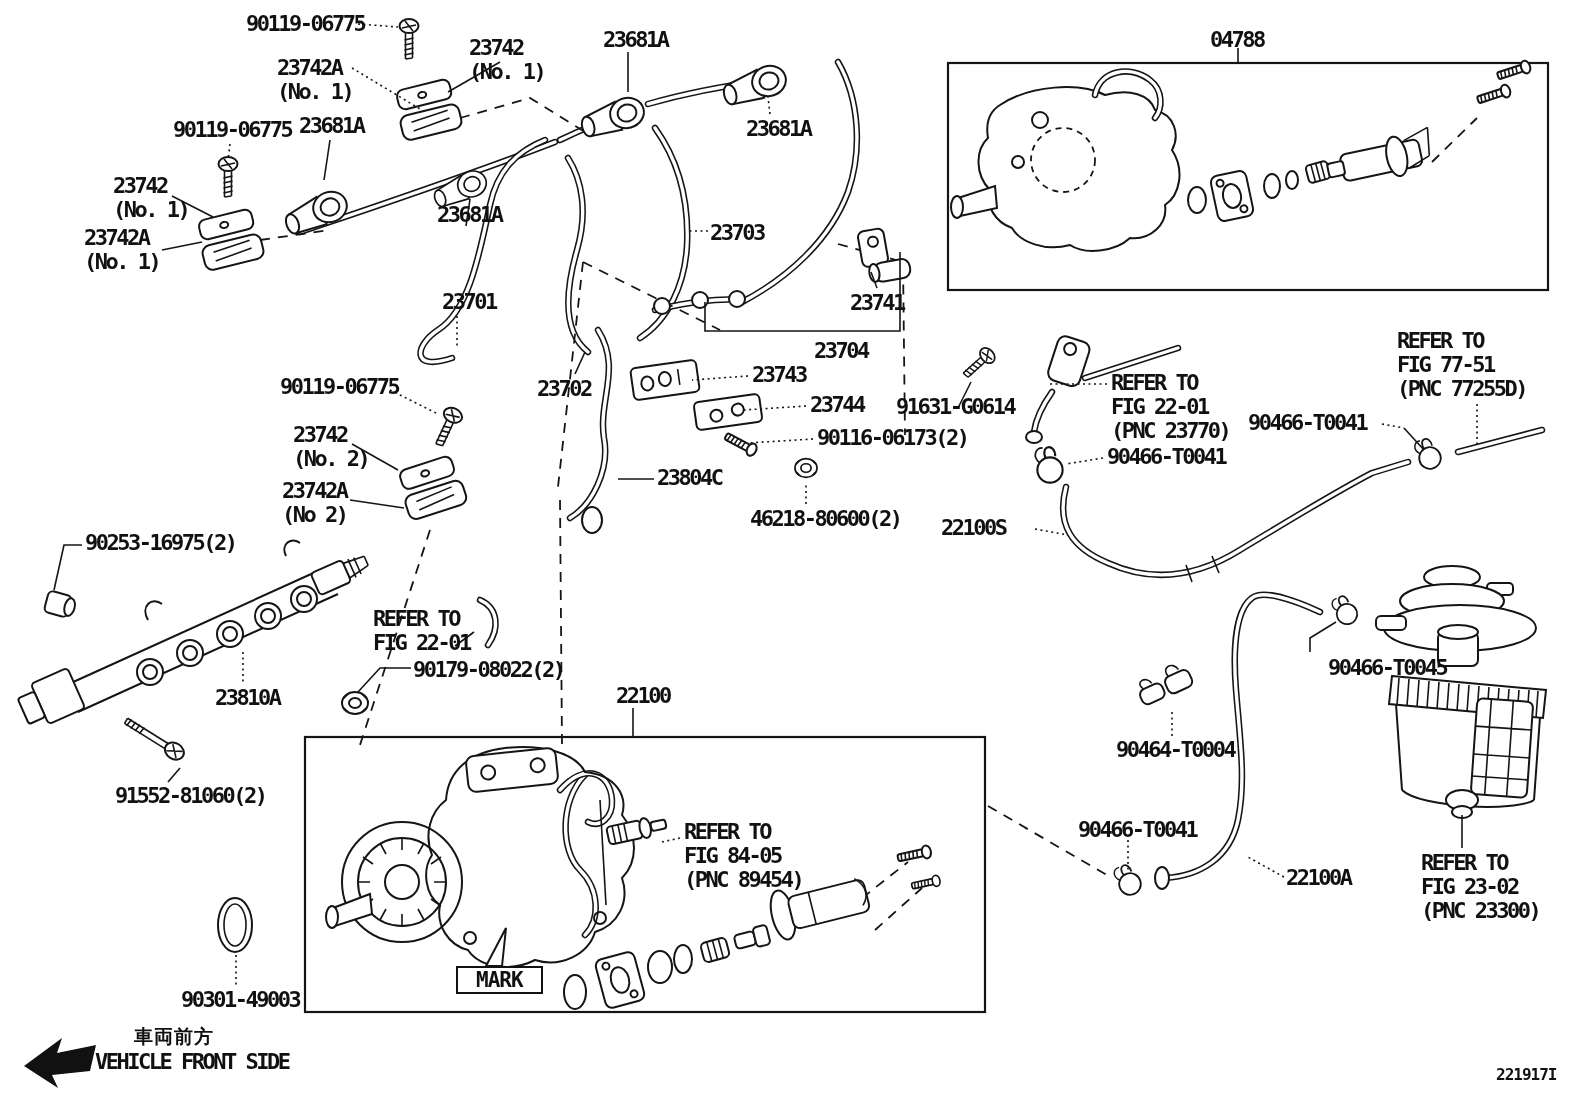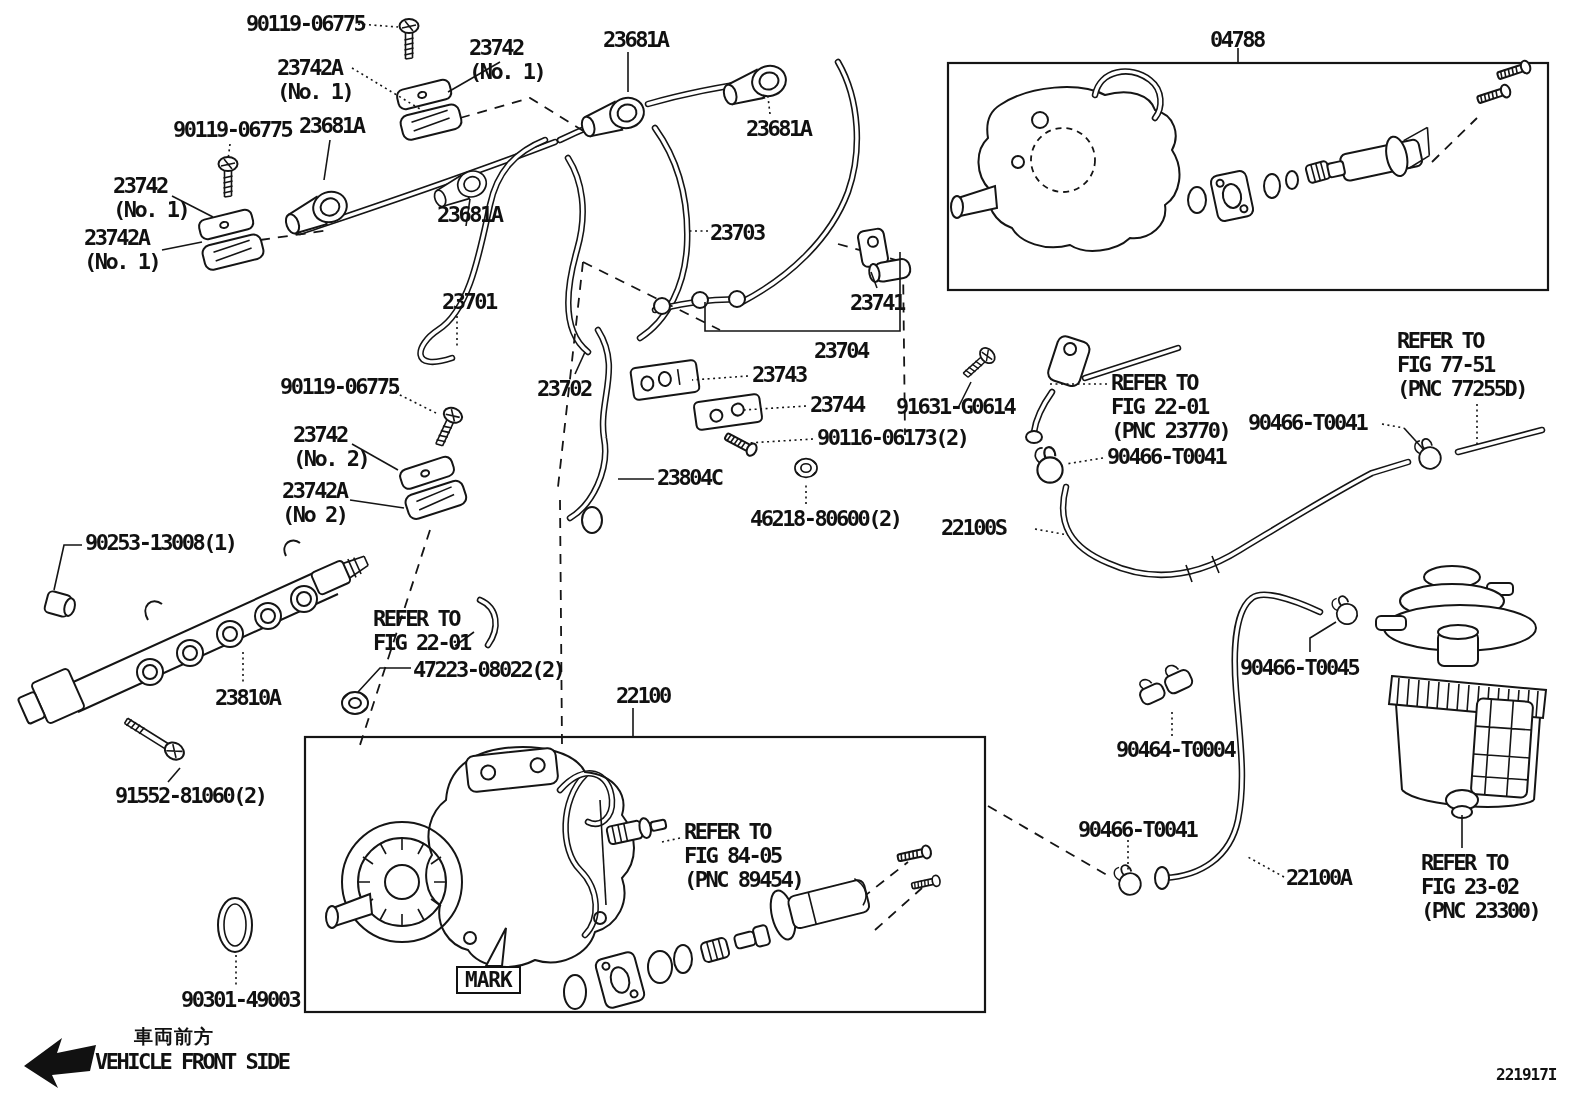--- a/index.html
+++ b/index.html
@@ -3,21 +3,21 @@
 <meta charset="utf-8">
 <style>
   html,body{margin:0;padding:0;background:#f2f2f2;}
   #stage{position:relative;width:1592px;height:1099px;background:#ffffff;overflow:hidden;
          font-family:"DejaVu Sans Mono","Liberation Mono",monospace;color:#111;}
   #art{position:absolute;left:0;top:0;}
   .lbl{position:absolute;font-weight:bold;font-size:22px;line-height:1.1;
        letter-spacing:-2.5px;white-space:pre-line;color:#111;}
   .lbl.jp{font-family:"DejaVu Sans","Liberation Sans",sans-serif;font-size:19px;letter-spacing:1px;margin-left:44px;}
   .lbl.code{font-size:16px;letter-spacing:-1px;}
-  .markbox{position:absolute;border:2px solid #111;padding:0 7px;font-size:21px;
+  .markbox{position:absolute;border:2px solid #111;padding:0 18px;font-size:21px;
            font-weight:bold;letter-spacing:-1px;background:#fff;}
   
   .tube{stroke:#151515;stroke-width:6.5;fill:none;stroke-linecap:round;}
   .tubein{stroke:#ffffff;stroke-width:3.4;fill:none;stroke-linecap:round;}
   .o{stroke:#151515;stroke-width:2;fill:none;}
   .ow{stroke:#151515;stroke-width:2;fill:#ffffff;}
   .ln{stroke:#151515;stroke-width:1.6;fill:none;}
   .dot{stroke:#151515;stroke-width:1.6;fill:none;stroke-dasharray:2 3.5;}
   .dash{stroke:#151515;stroke-width:1.8;fill:none;stroke-dasharray:10 8;}
   .dashf{stroke:#151515;stroke-width:1.8;fill:none;stroke-dasharray:6 5;}
@@ -438,29 +438,29 @@
 FIG 77-51
 (PNC 77255D)</div>
 <div class="lbl" style="left:293px;top:423px">23742
 (No. 2)</div>
 <div class="lbl" style="left:282px;top:479px">23742A
 (No 2)</div>
 <div class="lbl" style="left:657px;top:466px">23804C</div>
 <div class="lbl" style="left:750px;top:507px">46218-80600(2)</div>
 <div class="lbl" style="left:1107px;top:445px">90466-T0041</div>
 <div class="lbl" style="left:941px;top:516px">22100S</div>
-<div class="lbl" style="left:85px;top:531px">90253-13008(1)</div>
+<div class="lbl" style="left:85px;top:531px">90253-16975(2)</div>
 <div class="lbl" style="left:373px;top:607px">REFER TO
 FIG 22-01</div>
-<div class="lbl" style="left:413px;top:658px">47223-08022(2)</div>
+<div class="lbl" style="left:413px;top:658px">90179-08022(2)</div>
 <div class="lbl" style="left:215px;top:686px">23810A</div>
 <div class="lbl" style="left:616px;top:684px">22100</div>
 <div class="lbl" style="left:115px;top:784px">91552-81060(2)</div>
 <div class="lbl" style="left:1116px;top:738px">90464-T0004</div>
-<div class="lbl" style="left:1240px;top:656px">90466-T0045</div>
+<div class="lbl" style="left:1328px;top:656px">90466-T0045</div>
 <div class="lbl" style="left:181px;top:988px">90301-49003</div>
 <div class="markbox" style="left:456px;top:966px">MARK</div>
 <div class="lbl" style="left:684px;top:820px">REFER TO
 FIG 84-05
 (PNC 89454)</div>
 <div class="lbl" style="left:1078px;top:818px">90466-T0041</div>
 <div class="lbl" style="left:1286px;top:866px">22100A</div>
 <div class="lbl" style="left:1421px;top:851px">REFER TO
 FIG 23-02
 (PNC 23300)</div>

